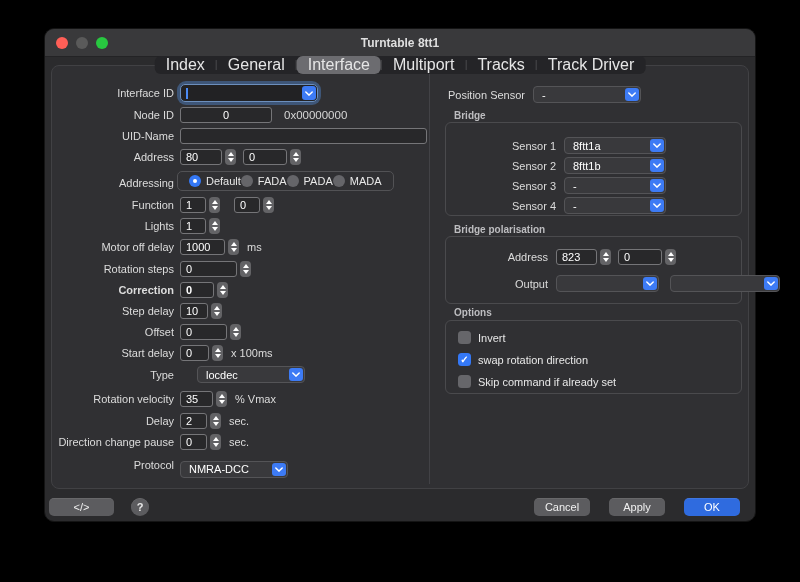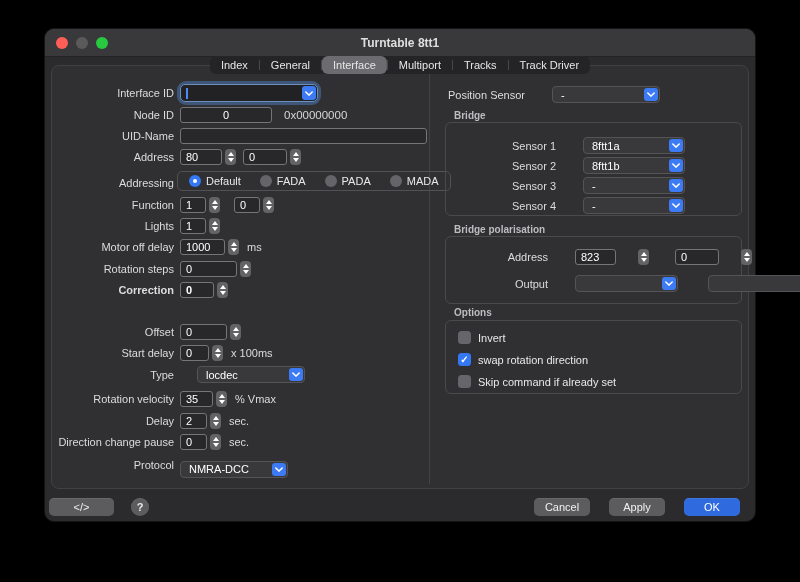--- a/index.html
+++ b/index.html
@@ -5,21 +5,21 @@
   * { margin:0; padding:0; box-sizing:border-box; }
   html,body { background:#000; }
   .stage{position:relative;width:800px;height:582px;background:#000;font-family:"Liberation Sans",sans-serif;overflow:hidden;padding-left:30px;}
   .window{position:absolute;left:44px;top:28px;width:712px;height:494px;background:#2b2b2d;border:1px solid #141414;border-radius:10px;box-shadow:0 18px 42px rgba(0,0,0,.65);}
   .titlebar{position:absolute;left:0;top:0;right:0;height:28px;background:#39393b;border-bottom:1px solid #232325;border-radius:9px 9px 0 0;display:flex;align-items:center;justify-content:center;}
   .title{font-size:12px;font-weight:bold;color:#dfdfdf;}
   .lights{position:absolute;left:11px;top:8px;display:flex;gap:8px;}
   .light{width:12px;height:12px;border-radius:50%;}
 
   .tabbar{position:absolute;top:27px;left:50%;transform:translateX(-50%);height:18px;display:flex;align-items:stretch;background:#242427;border-radius:6px;z-index:5;}
-  .tab{display:flex;align-items:center;padding:0 11px;font-size:11px;color:#e6e6e6;border-radius:6px;white-space:nowrap;}
+  .tab{display:flex;align-items:center;padding:0 11px;font-size:16px;color:#e6e6e6;border-radius:6px;white-space:nowrap;}
   .tab.active{background:#6c6c70;}
   .tabsep{width:1px;background:#4a4a4d;margin:4px 0;}
 
   .panel{position:absolute;left:6px;right:6px;top:36px;height:424px;background:#303033;border:1px solid #414144;border-radius:8px;}
   .vdivider{position:absolute;left:377px;top:8px;bottom:4px;width:1px;background:#424246;}
 
   .frow{position:absolute;left:0;display:flex;align-items:center;height:16px;}
   .flabel{width:122px;text-align:right;margin-right:6px;color:#dcdcdc;font-size:11px;white-space:nowrap;flex:none;}
   .tfield{height:16px;background:#28282a;border:1px solid #757578;border-radius:3px;color:#fff;font-size:11px;display:flex;align-items:center;padding:0 5px;flex:none;}
   .tfield.center{justify-content:center;}
@@ -30,29 +30,29 @@
   .unit{font-size:11px;color:#dcdcdc;margin-left:8px;white-space:nowrap;}
   .hex{font-size:11.5px;color:#d6d6d6;margin-left:12px;}
 
   .popup{position:relative;height:17px;background:#39393c;border:1px solid #545457;border-radius:4px;color:#fff;font-size:11px;display:flex;align-items:center;padding:0 20px 0 8px;flex:none;}
   .popbtn{position:absolute;right:1px;top:1px;bottom:1px;width:14px;background:#3d7bf5;border-radius:3px;display:flex;align-items:center;justify-content:center;}
 
   .combo-wrap{position:relative;border-radius:6px;box-shadow:0 0 0 3px rgba(74,118,176,.55);flex:none;}
   .combo{width:138px;height:18px;background:#222224;border:1px solid #6c8fbd;border-radius:5px;position:relative;display:flex;align-items:center;padding:0 20px 0 5px;}
   .caret{width:2px;height:11px;background:#4b8bf5;}
 
-  .radio-group{position:absolute;border:1px solid #525255;border-radius:5px;display:flex;align-items:center;padding:0 11px;gap:19px;height:20px;}
+  .radio-group{position:absolute;border:1px solid #525255;border-radius:5px;display:flex;align-items:center;padding:0 11px;height:20px;}
   .radio-opt{display:flex;align-items:center;font-size:11px;color:#e8e8e8;white-space:nowrap;}
   .radio{width:12px;height:12px;border-radius:50%;background:#656569;margin-right:5px;position:relative;flex:none;}
   .radio.selected{background:#3478f6;}
   .radio.selected::after{content:"";position:absolute;left:4px;top:4px;width:4px;height:4px;background:#fff;border-radius:50%;}
 
   .gbox{position:absolute;border:1px solid #4a4a4d;border-radius:6px;}
   .glabel{position:absolute;font-size:10px;font-weight:bold;color:#bdbdc0;white-space:nowrap;}
-  .rrow{position:absolute;display:flex;align-items:center;gap:19px;}
+  .rrow{position:absolute;display:flex;align-items:center;}
   .rlabel{text-align:right;margin-right:8px;color:#dcdcdc;font-size:11px;white-space:nowrap;flex:none;}
 
   .checkrow{position:absolute;display:flex;align-items:center;font-size:11px;color:#e8e8e8;}
   .check{width:13px;height:13px;border-radius:3.5px;background:#66666a;margin-right:7px;flex:none;display:flex;align-items:center;justify-content:center;}
   .check::after{content:"\2713";font-size:10px;font-weight:bold;color:transparent;}
   .check.checked{background:#3478f6;}
   .check.checked::after{color:#fff;}
 
   .btn{position:absolute;height:18px;border-radius:5px;background:#5c5c5f;color:#f0f0f0;font-size:11px;display:flex;align-items:center;justify-content:center;box-shadow:inset 0 0.5px 0 rgba(255,255,255,.15);}
   .btn.primary{background:#2f6bdf;color:#fff;}
@@ -216,20 +216,30 @@
         <span class="flabel">Correction</span>
         <div class="tfield" style="width:34px;">
             <span>0</span>
           </div>
         <span class="stepper">
             <i class="up"></i>
             <i class="dn"></i>
           </span>
       </div>
 
+      <div class="frow" style="top:237px;">
+        <span class="flabel">Step delay</span>
+        <div class="tfield" style="width:28px;">
+            <span>10</span>
+          </div>
+        <span class="stepper">
+            <i class="up"></i>
+            <i class="dn"></i>
+          </span>
+      </div>
 
       <div class="frow" style="top:258px;">
         <span class="flabel">Offset</span>
         <div class="tfield" style="width:47px;">
             <span>0</span>
           </div>
         <span class="stepper">
             <i class="up"></i>
             <i class="dn"></i>
           </span>

